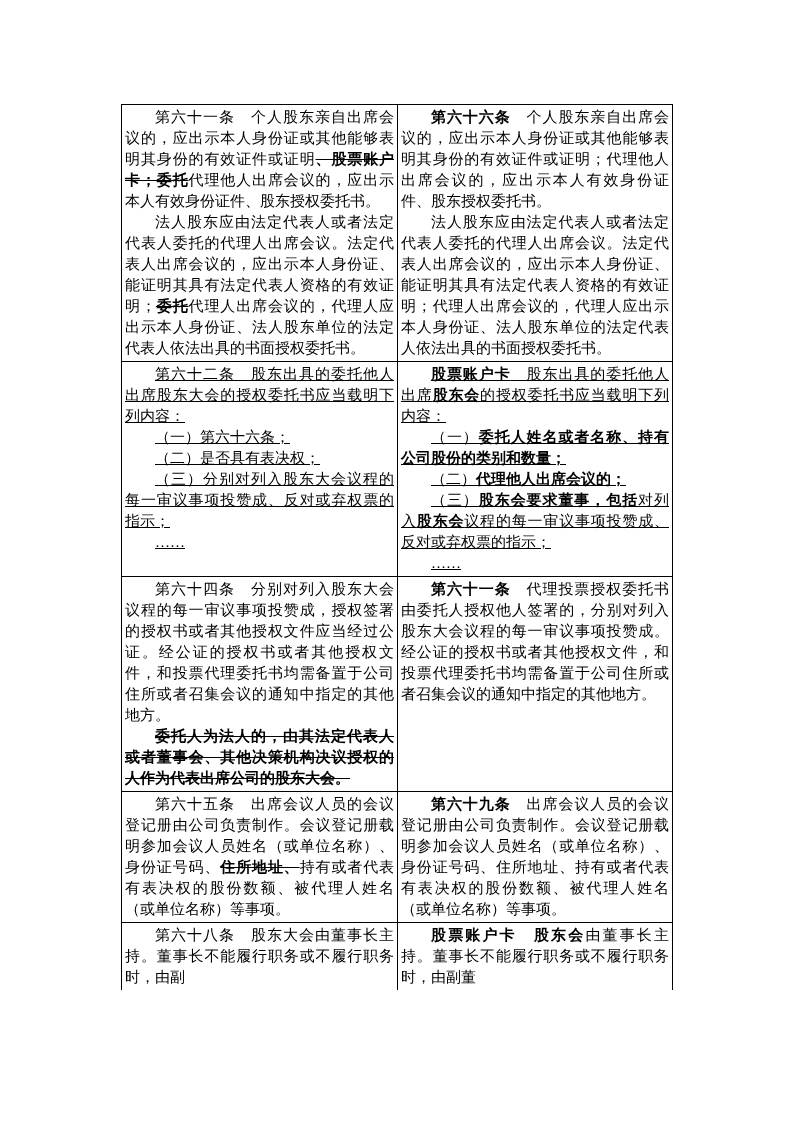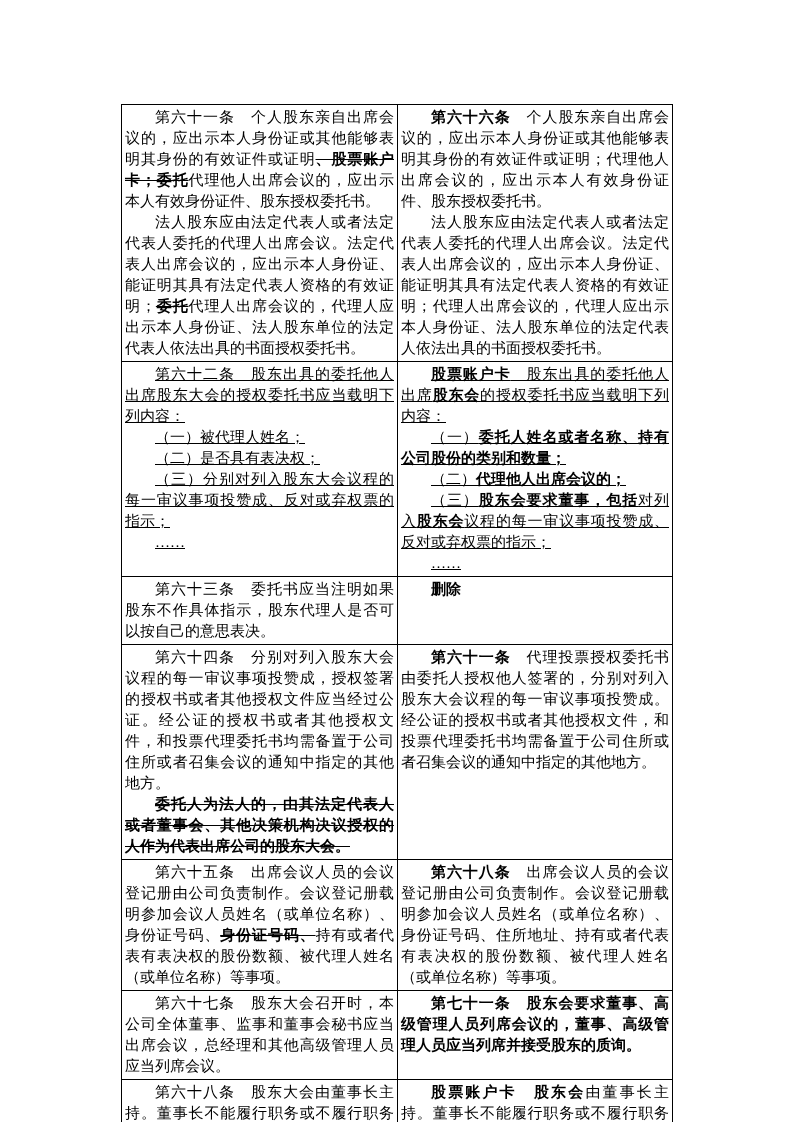--- a/index.html
+++ b/index.html
@@ -74,64 +74,48 @@
             <p><span>法人股东应由法定代表人或者法定代表人委托的代理人出席会议。法定代表人出席会议的，应出示本人身份证、能证明其具有法定代表人资格的有效证明；</span><span class="bold strike">委托</span><span>代理人出席会议的，代理人应出示本人身份证、法人股东单位的法定代表人依法出具的书面授权委托书。</span></p>
           </td>
           <td>
             <p><span class="bold">第六十六条</span><span>　个人股东亲自出席会议的，应出示本人身份证或其他能够表明其身份的有效证件或证明；代理他人出席会议的，应出示本人有效身份证件、股东授权委托书。</span></p>
             <p><span>法人股东应由法定代表人或者法定代表人委托的代理人出席会议。法定代表人出席会议的，应出示本人身份证、能证明其具有法定代表人资格的有效证明；代理人出席会议的，代理人应出示本人身份证、法人股东单位的法定代表人依法出具的书面授权委托书。</span></p>
           </td>
         </tr>
         <tr class="row-1">
           <td>
             <p><span>第六十二条　股东出具的委托他人出席股东大会的授权委托书应当载明下列内容：</span></p>
-            <p><span>（一）被代理人姓名；</span></p>
+            <p><span>（一）第六十六条；</span></p>
             <p><span>（二）是否具有表决权；</span></p>
             <p><span>（三）分别对列入股东大会议程的每一审议事项投赞成、反对或弃权票的指示；</span></p>
             <p><span>……</span></p>
           </td>
           <td>
             <p><span class="bold">股票账户卡</span><span>　股东出具的委托他人出席</span><span class="bold">股东会</span><span>的授权委托书应当载明下列内容：</span></p>
             <p><span>（一）</span><span class="bold">委托人姓名或者名称、持有公司股份的类别和数量；</span></p>
             <p><span>（二）</span><span class="bold">代理他人出席会议的；</span></p>
             <p><span>（三）</span><span class="bold">股东会要求董事，包括</span><span>对列入</span><span class="bold">股东会</span><span>议程的每一审议事项投赞成、反对或弃权票的指示；</span></p>
             <p><span>……</span></p>
-          </td>
-        </tr>
-        <tr class="row-2">
-          <td>
-            <p><span>第六十三条　委托书应当注明如果股东不作具体指示，股东代理人是否可以按自己的意思表决。</span></p>
-          </td>
-          <td>
-            <p><span class="bold">删除</span></p>
           </td>
         </tr>
         <tr class="row-3">
           <td>
             <p><span>第六十四条　分别对列入股东大会议程的每一审议事项投赞成，授权签署的授权书或者其他授权文件应当经过公证。经公证的授权书或者其他授权文件，和投票代理委托书均需备置于公司住所或者召集会议的通知中指定的其他地方。</span></p>
             <p><span class="bold strike">委托人为法人的，由其法定代表人或者董事会、其他决策机构决议授权的人作为代表出席公司的股东大会。</span></p>
           </td>
           <td>
             <p><span class="bold">第六十一条</span><span>　代理投票授权委托书由委托人授权他人签署的，分别对列入股东大会议程的每一审议事项投赞成。经公证的授权书或者其他授权文件，和投票代理委托书均需备置于公司住所或者召集会议的通知中指定的其他地方。</span></p>
           </td>
         </tr>
         <tr class="row-4">
           <td>
-            <p><span>第六十五条　出席会议人员的会议登记册由公司负责制作。会议登记册载明参加会议人员姓名（或单位名称）、身份证号码、</span><span class="bold strike">身份证号码、</span><span>持有或者代表有表决权的股份数额、被代理人姓名（或单位名称）等事项。</span></p>
+            <p><span>第六十五条　出席会议人员的会议登记册由公司负责制作。会议登记册载明参加会议人员姓名（或单位名称）、身份证号码、</span><span class="bold strike">住所地址、</span><span>持有或者代表有表决权的股份数额、被代理人姓名（或单位名称）等事项。</span></p>
           </td>
           <td>
-            <p><span class="bold">第六十八条</span><span>　出席会议人员的会议登记册由公司负责制作。会议登记册载明参加会议人员姓名（或单位名称）、身份证号码、住所地址、持有或者代表有表决权的股份数额、被代理人姓名（或单位名称）等事项。</span></p>
-          </td>
-        </tr>
-        <tr class="row-5">
-          <td>
-            <p><span>第六十七条　股东大会召开时，本公司全体董事、监事和董事会秘书应当出席会议，总经理和其他高级管理人员应当列席会议。</span></p>
-          </td>
-          <td>
-            <p><span class="bold">第七十一条　股东会要求董事、高级管理人员列席会议的，董事、高级管理人员应当列席并接受股东的质询。</span></p>
+            <p><span class="bold">第六十九条</span><span>　出席会议人员的会议登记册由公司负责制作。会议登记册载明参加会议人员姓名（或单位名称）、身份证号码、住所地址、持有或者代表有表决权的股份数额、被代理人姓名（或单位名称）等事项。</span></p>
           </td>
         </tr>
         <tr class="row-6 last">
           <td>
             <p><span>第六十八条　股东大会由董事长主持。董事长不能履行职务或不履行职务时，由副</span></p>
           </td>
           <td>
             <p><span class="bold">股票账户卡　股东会</span><span>由董事长主持。董事长不能履行职务或不履行职务时，由副董</span></p>
           </td>
         </tr>

